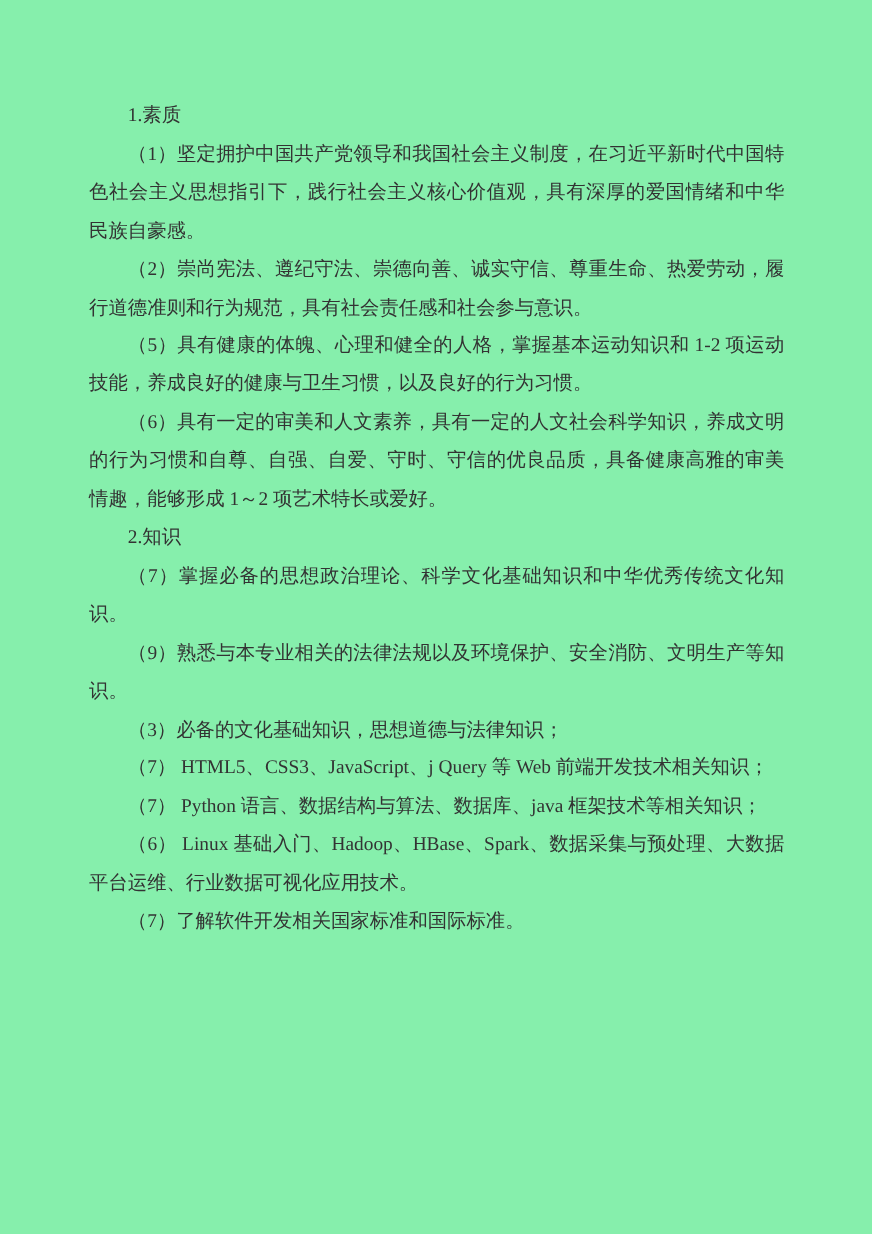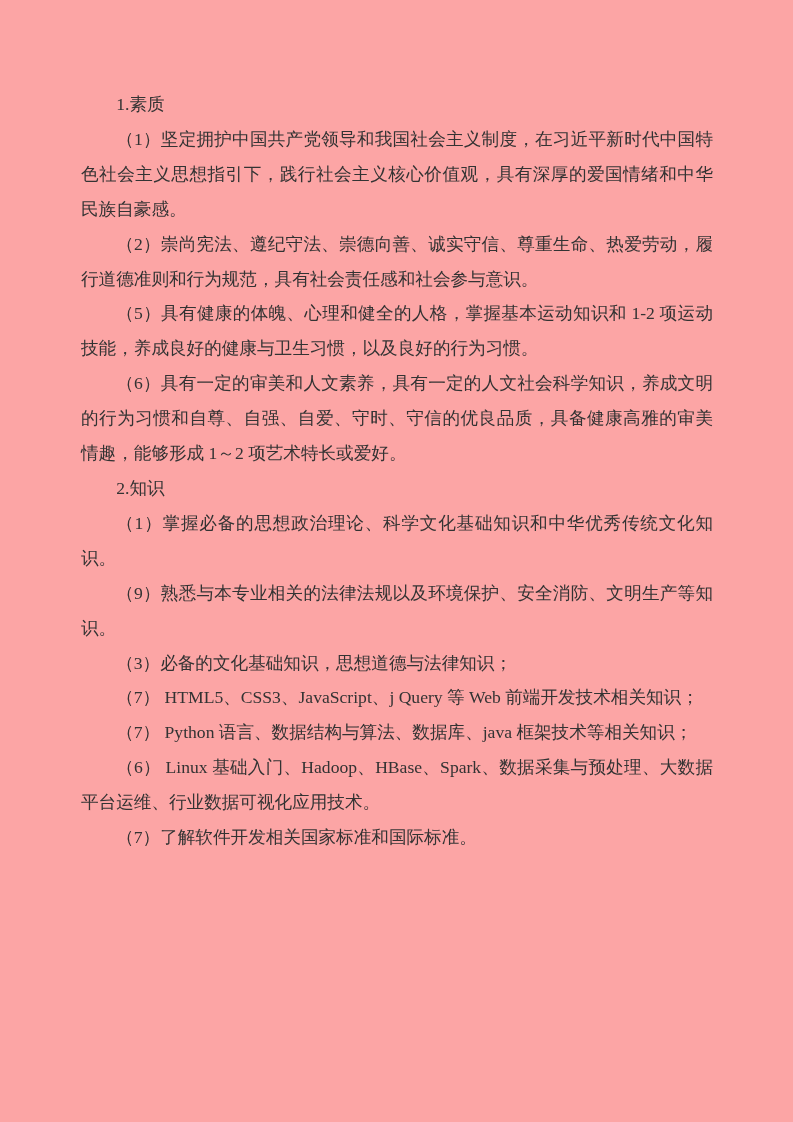--- a/index.html
+++ b/index.html
@@ -4,21 +4,21 @@
 <style>
   html, body {
     margin: 0;
     padding: 0;
     background: #ffffff;
   }
   .page {
     position: relative;
     width: 793px;
     height: 1122px;
-    background: #fca5a5;
+    background: #86efac;
     overflow: hidden;
     font-family: "Liberation Serif", "DejaVu Serif", serif;
   }
   .content {
     position: absolute;
     left: 81px;
     top: 87px;
     width: 632px;
     color: #333333;
   }
@@ -42,21 +42,21 @@
 <div class="page">
   <div class="content">
 
     <p class="heading">1.素质</p>
     <p>（1）坚定拥护中国共产党领导和我国社会主义制度，在习近平新时代中国特色社会主义思想指引下，践行社会主义核心价值观，具有深厚的爱国情绪和中华民族自豪感。</p>
     <p>（2）崇尚宪法、遵纪守法、崇德向善、诚实守信、尊重生命、热爱劳动，履行道德准则和行为规范，具有社会责任感和社会参与意识。</p>
     <p>（5）具有健康的体魄、心理和健全的人格，掌握基本运动知识和 1-2 项运动技能，养成良好的健康与卫生习惯，以及良好的行为习惯。</p>
     <p>（6）具有一定的审美和人文素养，具有一定的人文社会科学知识，养成文明的行为习惯和自尊、自强、自爱、守时、守信的优良品质，具备健康高雅的审美情趣，能够形成 1～2 项艺术特长或爱好。</p>
 
     <p class="heading">2.知识</p>
-    <p>（1）掌握必备的思想政治理论、科学文化基础知识和中华优秀传统文化知识。</p>
+    <p>（7）掌握必备的思想政治理论、科学文化基础知识和中华优秀传统文化知识。</p>
     <p>（9）熟悉与本专业相关的法律法规以及环境保护、安全消防、文明生产等知识。</p>
     <p>（3）必备的文化基础知识，思想道德与法律知识；</p>
     <p>（7） HTML5、CSS3、JavaScript、j Query 等 Web 前端开发技术相关知识；</p>
     <p>（7） Python 语言、数据结构与算法、数据库、java 框架技术等相关知识；</p>
     <p>（6） Linux 基础入门、Hadoop、HBase、Spark、数据采集与预处理、大数据平台运维、行业数据可视化应用技术。</p>
     <p>（7）了解软件开发相关国家标准和国际标准。</p>
 
   </div>
 </div>
 

